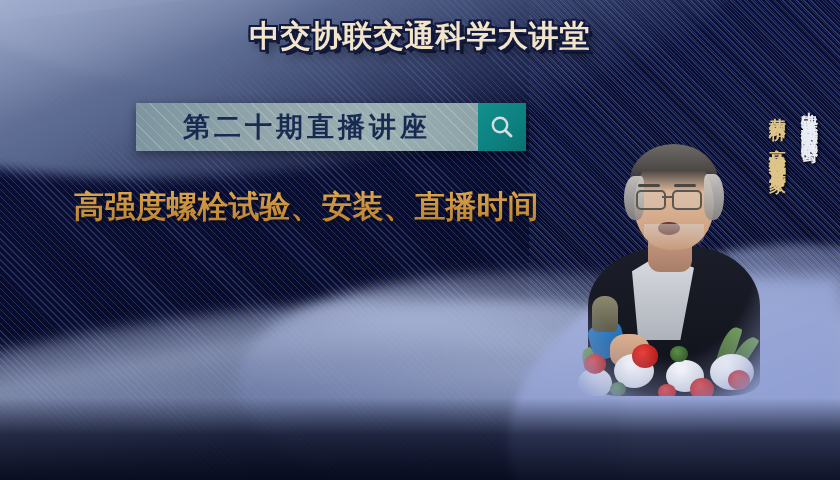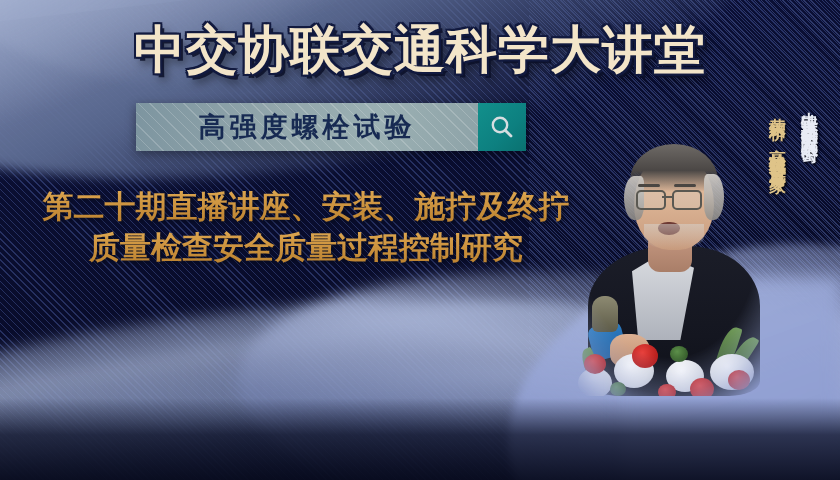--- a/index.html
+++ b/index.html
@@ -208,21 +208,21 @@
   .fl{position:absolute;border-radius:50%;}
   .fl-w{background:radial-gradient(circle at 40% 35%,#ffffff,#e4e6ea 60%,#c6c9d0 100%);}
   .fl-r{background:radial-gradient(circle at 40% 35%,#e8413c,#b81e1c 70%);}
   .fl-g{background:radial-gradient(circle at 40% 35%,#5c8f4a,#355c2a 75%);}
   .leaf{position:absolute;background:linear-gradient(180deg,#6f9a54,#3c5f2c);border-radius:60% 10% 60% 10%;}
 
   
   .main-title{
     position:absolute;left:0;right:0;top:16px;
     text-align:center;
-    font-size:51px;
+    font-size:30px;
     font-weight:bold;
     letter-spacing:1px;
     color:#f3e5c9;
     font-family:"DejaVu Sans","Liberation Sans",sans-serif;
     text-shadow:
        2px 0 0 #121a3f, -2px 0 0 #121a3f, 0 2px 0 #121a3f, 0 -2px 0 #121a3f,
        2px 2px 0 #121a3f, -2px 2px 0 #121a3f, 2px -2px 0 #121a3f, -2px -2px 0 #121a3f,
        4px 4px 0 rgba(10,15,40,.85),
        6px 7px 10px rgba(0,0,0,.55);
     z-index:7;
@@ -390,33 +390,32 @@
         <div class="fl fl-g" style="left:100px;top:22px;width:18px;height:16px;"></div>
         <div class="fl fl-g" style="left:40px;top:58px;width:16px;height:14px;"></div>
       </div>
     </div>
   </div>
 
   <div class="main-title">中交协联交通科学大讲堂</div>
 
   <div class="banner">
     <div class="banner-body">
-      <span class="banner-text">高强度螺栓试验</span>
+      <span class="banner-text">第二十期直播讲座</span>
     </div>
     <div class="banner-search">
       <svg width="26" height="26" viewBox="0 0 26 26" aria-hidden="true">
         <circle cx="11" cy="11" r="7.2" fill="none" stroke="#d6dde0" stroke-width="2.4"></circle>
         <line x1="16.2" y1="16.2" x2="22" y2="22" stroke="#d6dde0" stroke-width="2.8" stroke-linecap="round"></line>
       </svg>
     </div>
   </div>
 
   <div class="headline">
-    <div class="hl">第二十期直播讲座、安装、施拧及终拧</div>
-    <div class="hl">质量检查安全质量过程控制研究</div>
+    <div class="hl">高强度螺栓试验、安装、直播时间</div>
   </div>
 
 
   <div class="vtext vtext-name">黄绍桥 高栓试验研究首席专家</div>
   <div class="vtext vtext-org">中铁大桥科学研究院有限公司</div>
 
 
 </div>
 
 </body></html>

